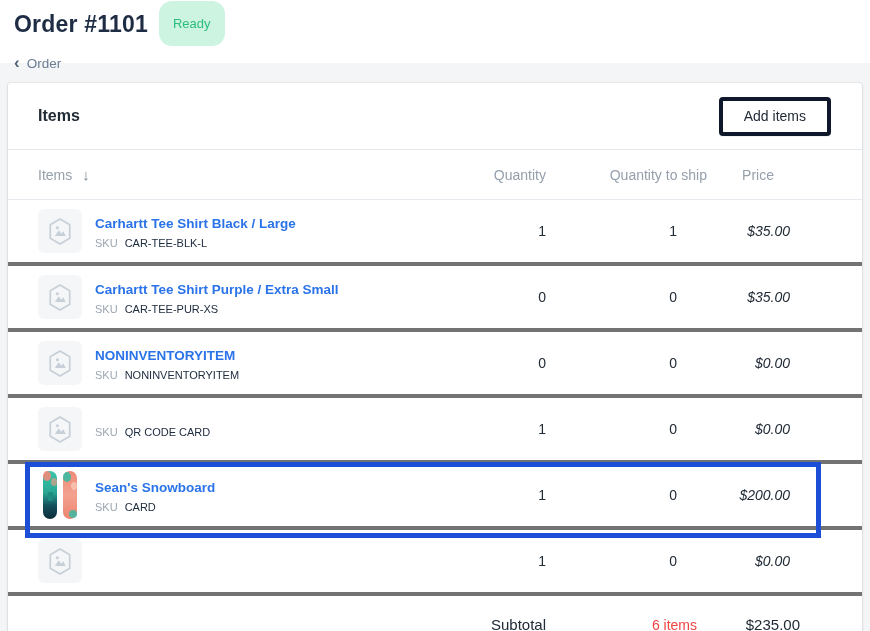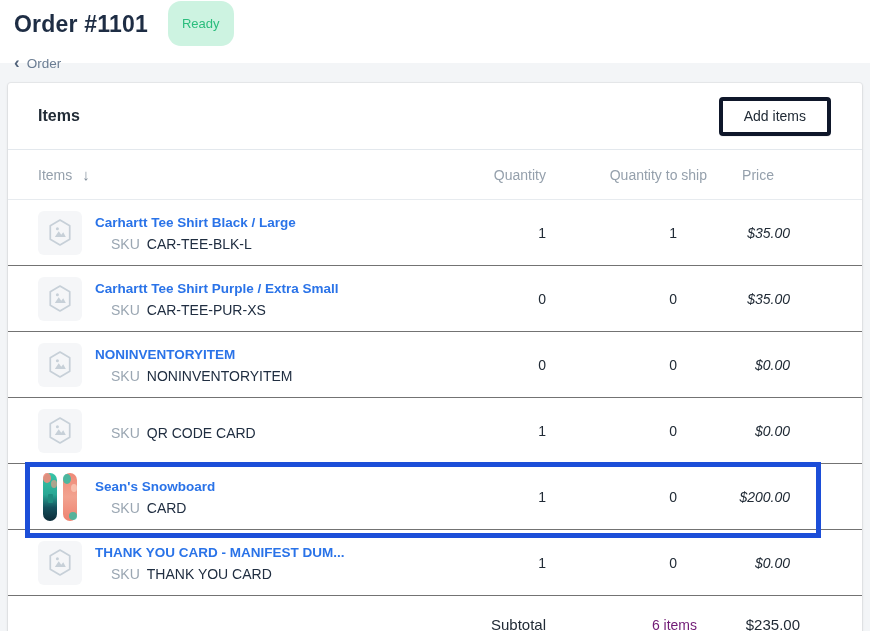--- a/index.html
+++ b/index.html
@@ -7,21 +7,21 @@
   body {
     width:870px; height:631px; overflow:hidden;
     background:#f3f5f7;
     font-family:"Liberation Sans", sans-serif;
     -webkit-font-smoothing:antialiased;
   }
   .page { position:relative; width:870px; height:631px; }
 
   
   .topbar { background:#ffffff; height:63px; padding:1px 14px 0 14px; }
-  .title-row { display:flex; align-items:center; gap:20px; }
+  .title-row { display:flex; align-items:center; gap:11px; }
   .page-title { margin:0; font-size:23px; font-weight:bold; color:#1e2d44; letter-spacing:.2px; line-height:26px; }
   .badge {
     display:inline-block; font-size:13px; line-height:1;
     padding:16px 14px; border-radius:13px;
     background:var(--badge-bg,#cdf3e1); color:var(--badge-text,#2bbd7d);
   }
   .breadcrumb { display:inline-flex; align-items:center; gap:7px; margin-top:10px; font-size:13.5px; color:#6b7d93; cursor:pointer; text-decoration:none; }
   .chev { font-size:17px; line-height:13px; color:#51627a; font-weight:bold; transform:translateY(-1px); }
 
   
@@ -40,36 +40,36 @@
   }
 
   
   .row-grid { display:grid; grid-template-columns:1fr 110px 161px 155px; align-items:center; }
   .thead { height:50px; border-bottom:1px solid #e7ebef; color:#95a0ac; font-size:14px; }
   .th-items { padding-left:30px; display:flex; align-items:center; gap:10px; cursor:pointer; }
   .sort { color:#7e8b99; font-size:15px; }
   .th-num { text-align:right; }
   .th-price { text-align:right; padding-right:88px; }
 
-  .trow { height:66px; border-bottom:1px solid #737373; }
+  .trow { height:66px; border-bottom:4px solid #737373; }
   .cell-item { display:flex; align-items:center; gap:13px; padding-left:30px; }
   .thumb { width:44px; height:44px; border-radius:6px; background:#f5f6f8; display:flex; align-items:center; justify-content:center; flex:none; }
   .thumb.photo { background:transparent; border-radius:0; }
   .item-name { display:inline-block; font-size:13.5px; font-weight:bold; color:var(--link-blue,#2a73e8); text-decoration:none; cursor:pointer; }
-  .sku-line { margin-top:5px; font-size:14px;margin-left:16px; }
+  .sku-line { margin-top:5px; font-size:11px; }
   .sku-label { color:#9aa6b2; margin-right:7px; }
   .sku-value { color:#202e41; }
   .cell { font-size:14px; color:#212b36; text-align:right; }
   .qts { padding-right:30px; }
   .price { padding-right:72px;font-style:italic; }
 
   
   .tfoot { padding-top:20px; }
   .tf-label { font-size:15px; color:#212b36; text-align:right; }
-  .tf-count { font-size:14px; color:#701a75; text-align:right; padding-right:10px;margin-left:35px; }
+  .tf-count { font-size:14px; color:#ef4444; text-align:right; padding-right:10px;margin-left:35px; }
   .tf-value { font-size:15px; color:#212b36; text-align:right; padding-right:62px; }
 
   
   .selection-box {
     position:absolute; left:17px; top:379px; width:796px; height:76px;
     border:5px solid var(--selection-border,#1c4ed8);
     pointer-events:none; z-index:5;
   }
 </style>
 </head>
@@ -231,26 +231,20 @@
         <div class="trow row-grid">
     <div class="cell-item">
       <span class="thumb placeholder">
         <svg width="24" height="27" viewBox="0 0 22 25" fill="none">
           <path d="M11 1 L20 6.3 V18.7 L11 24 L2 18.7 V6.3 Z" stroke="#c7d0d8" stroke-width="1.6" fill="none" stroke-linejoin="round"></path>
           <circle cx="8.6" cy="9" r="1.4" fill="#c7d0d8"></circle>
           <path d="M6.2 16.6 L9.8 11.4 L12.2 14.6 L14 12.2 L16.4 16.6 Z" fill="#c7d0d8"></path>
         </svg>
       </span>
 
-      <div class="item-text">
-        <a class="item-name">THANK YOU CARD - MANIFEST DUM...</a>
-        <div class="sku-line">
-          <span class="sku-label">SKU</span><span class="sku-value">THANK YOU CARD</span>
-        </div>
-      </div>
     </div>
     <div class="cell qty">1</div>
     <div class="cell qts">0</div>
     <div class="cell price">$0.00</div>
   </div>
       </div>
 
     <div class="tfoot row-grid">
       <div></div>
       <div class="tf-label">Subtotal</div>

